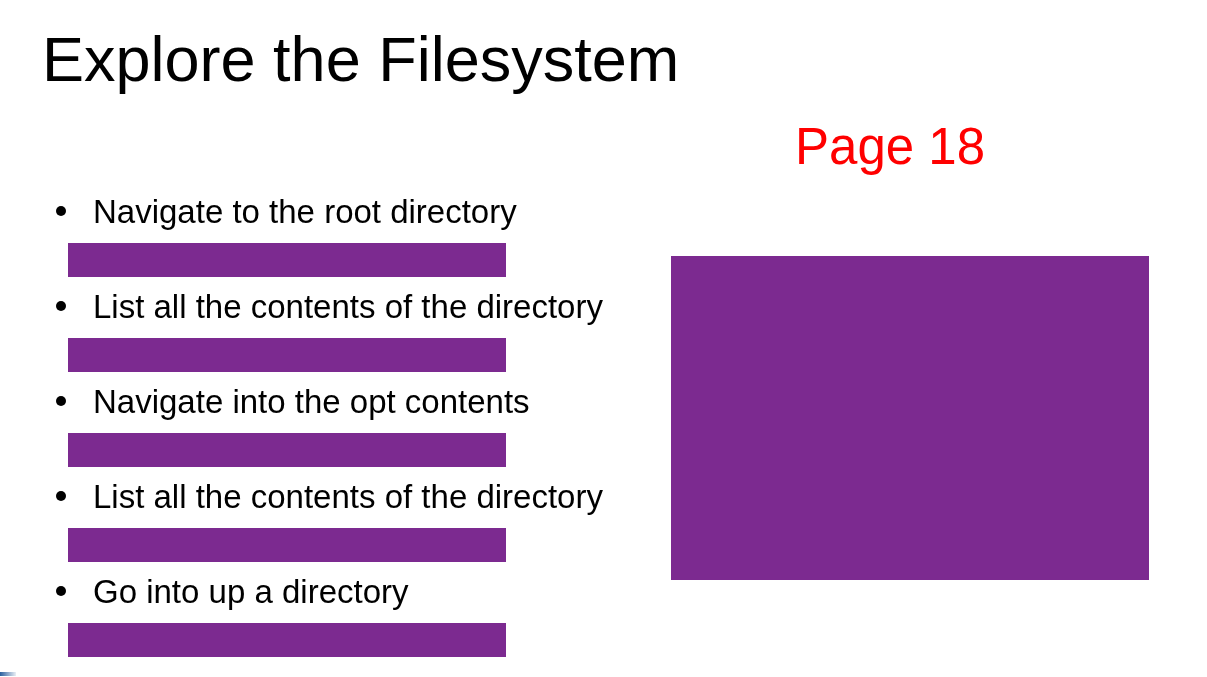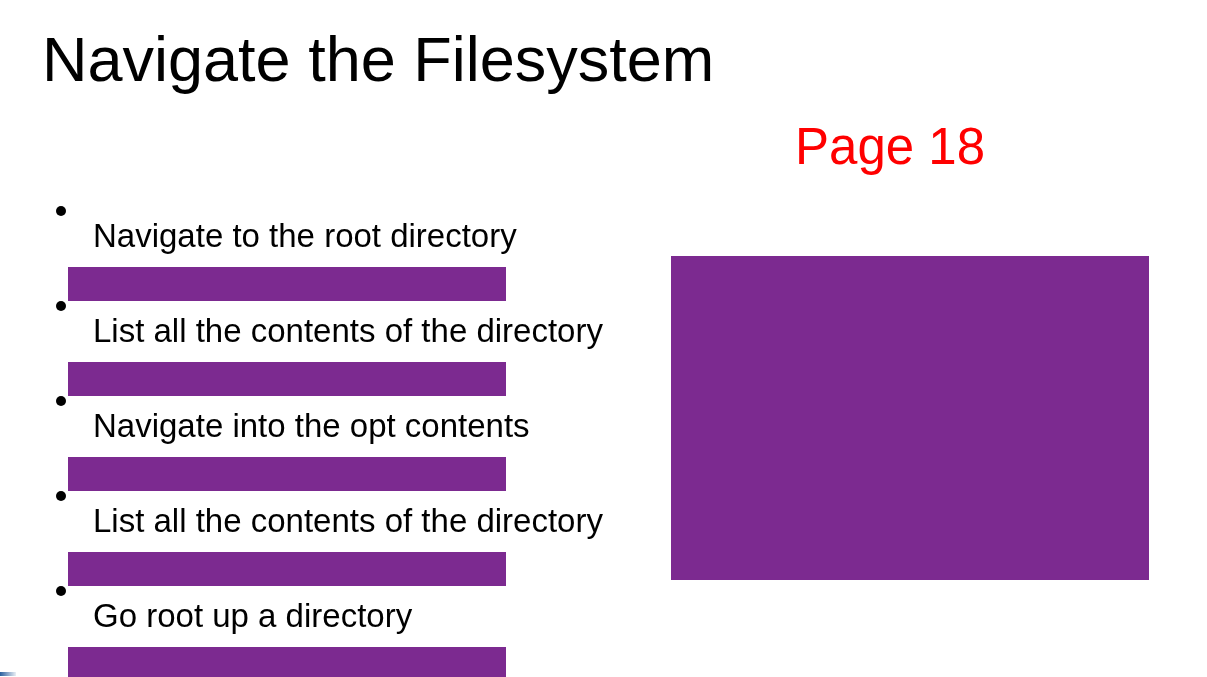--- a/index.html
+++ b/index.html
@@ -55,21 +55,20 @@
     height: 10px;
     border-radius: 50%;
     background: var(--text-black, #000000);
   }
   .bullet-text {
     padding-left: 51px;
     font-size: 33px;
     line-height: 40px;
     color: var(--text-black, #000000);
     white-space: nowrap;
-    margin-top: 24px;
   }
   .redaction-bar {
     margin-left: 26px;
     margin-top: 11px;
     width: 438px;
     height: 34px;
     background: var(--redaction-purple, #7c2a90);
   }
   .big-redaction {
     position: absolute;
@@ -87,21 +86,21 @@
     height: 4px;
     background: linear-gradient(90deg, var(--corner-logo-blue, #2a5f9e) 0%, rgba(42, 95, 158, 0.1) 100%);
   }
 </style>
 </head>
 <body>
 
 <div class="slide">
 
   <div class="title">
-    <span class="title-line">Navigate the Filesystem</span>
+    <span class="title-line">Explore the Filesystem</span>
   </div>
 
   <div class="page-label">Page 18</div>
 
   <div class="bullet-item pos-0">
     <span class="bullet-dot"></span>
     <div class="bullet-text">Navigate to the root directory</div>
     <div class="redaction-bar"></div>
   </div>
 
@@ -118,21 +117,21 @@
   </div>
 
   <div class="bullet-item pos-3">
     <span class="bullet-dot"></span>
     <div class="bullet-text">List all the contents of the directory</div>
     <div class="redaction-bar"></div>
   </div>
 
   <div class="bullet-item pos-4">
     <span class="bullet-dot"></span>
-    <div class="bullet-text">Go root up a directory</div>
+    <div class="bullet-text">Go into up a directory</div>
     <div class="redaction-bar"></div>
   </div>
 
   <div class="big-redaction"></div>
 
   <div class="corner-logo"></div>
 
 </div>
 
 </body></html>

